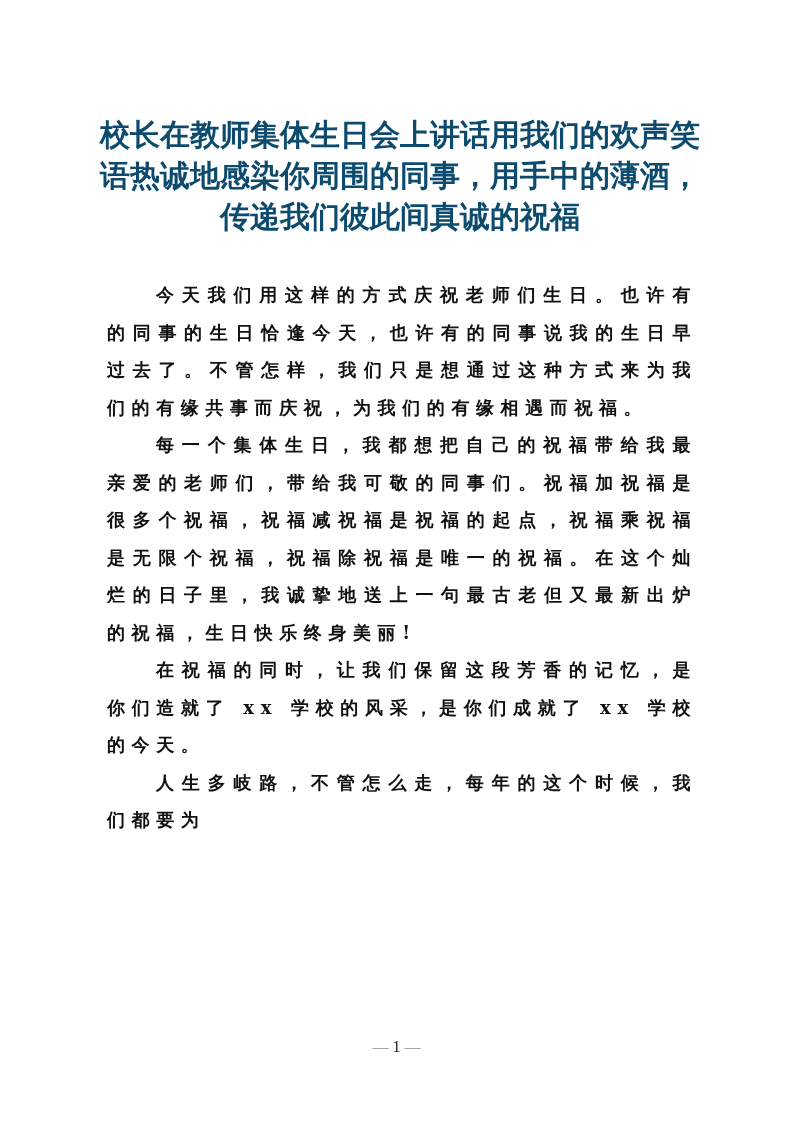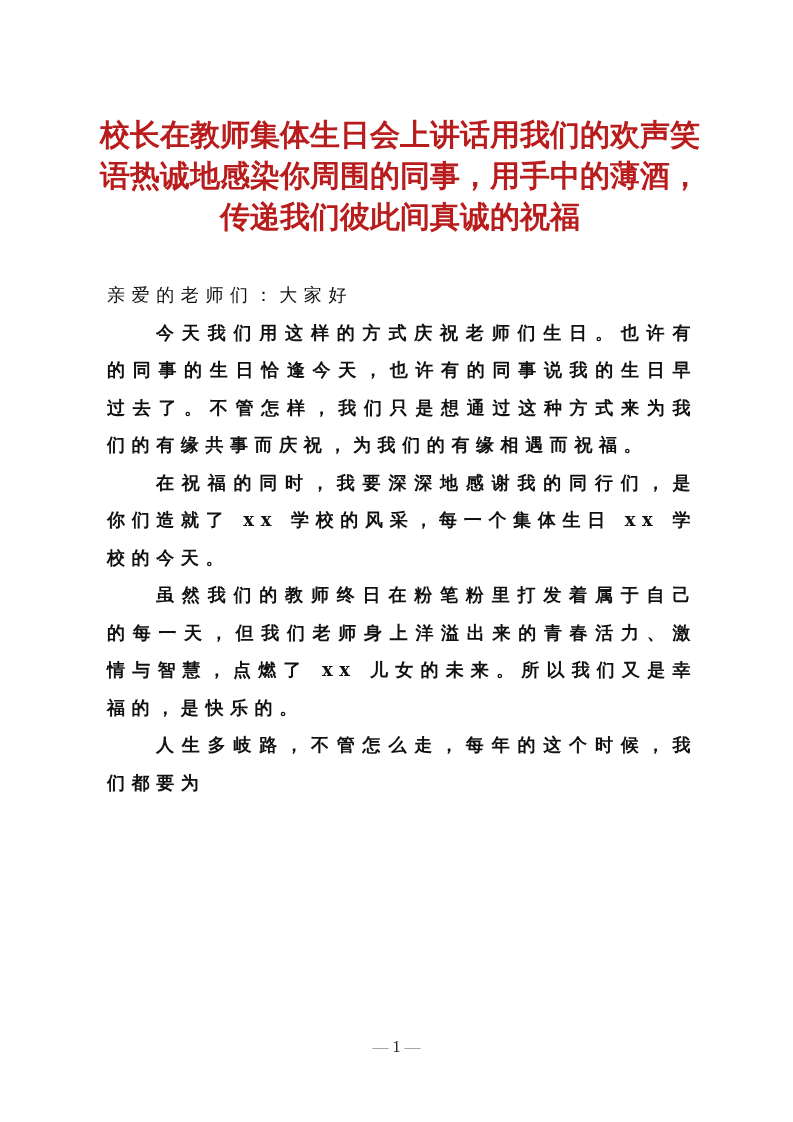--- a/index.html
+++ b/index.html
@@ -2,21 +2,21 @@
 <html><head>
 <meta charset="utf-8">
 <style>
   html, body { margin: 0; padding: 0; background: #ffffff; }
   body { width: 793px; height: 1122px; position: relative; overflow: hidden; }
   .page { position: absolute; left: 0; top: 0; width: 793px; height: 1122px; background: #fff; }
   .title {
     position: absolute; left: 100px; top: 114px; width: 600px;
     font-family: Liberation Sans, sans-serif;
     font-weight: bold; font-size: 30px; line-height: 41px;
-    text-align: center; color: #b91c1c; margin: 0;
+    text-align: center; color: #0c4a6e; margin: 0;
     letter-spacing: 0px;
   }
   .body {
     position: absolute; left: 107px; top: 276px; width: 590px;
     font-family: "DejaVu Serif", "Liberation Serif", serif;
     font-size: 18px; line-height: 37.5px; color: #111;
     letter-spacing: 6.6px;
   }
   .body p { margin: 0; text-align: justify; }
   .body p.indent { text-indent: 49px; font-weight: bold; }
@@ -26,24 +26,23 @@
   }
   .dash { color: #999; }
 </style>
 </head>
 <body>
 
 <div class="page">
   <h1 class="title">校长在教师集体生日会上讲话用我们的欢声笑语热诚地感染你周围的同事，用手中的薄酒，传递我们彼此间真诚的祝福</h1>
 
   <div class="body">
-    <p>亲爱的老师们：大家好</p>
     <p class="indent">今天我们用这样的方式庆祝老师们生日。也许有的同事的生日恰逢今天，也许有的同事说我的生日早过去了。不管怎样，我们只是想通过这种方式来为我们的有缘共事而庆祝，为我们的有缘相遇而祝福。</p>
-    <p class="indent">在祝福的同时，我要深深地感谢我的同行们，是你们造就了 xx 学校的风采，每一个集体生日 xx 学校的今天。</p>
-    <p class="indent">虽然我们的教师终日在粉笔粉里打发着属于自己的每一天，但我们老师身上洋溢出来的青春活力、激情与智慧，点燃了 xx 儿女的未来。所以我们又是幸福的，是快乐的。</p>
+    <p class="indent">每一个集体生日，我都想把自己的祝福带给我最亲爱的老师们，带给我可敬的同事们。祝福加祝福是很多个祝福，祝福减祝福是祝福的起点，祝福乘祝福是无限个祝福，祝福除祝福是唯一的祝福。在这个灿烂的日子里，我诚挚地送上一句最古老但又最新出炉的祝福，生日快乐终身美丽!</p>
+    <p class="indent">在祝福的同时，让我们保留这段芳香的记忆，是你们造就了 xx 学校的风采，是你们成就了 xx 学校的今天。</p>
     <p class="indent">人生多岐路，不管怎么走，每年的这个时候，我们都要为</p>
   </div>
 
   <div class="footer">
     <span class="dash">—</span>
     <span>1</span>
     <span class="dash">—</span>
   </div>
 </div>
 

